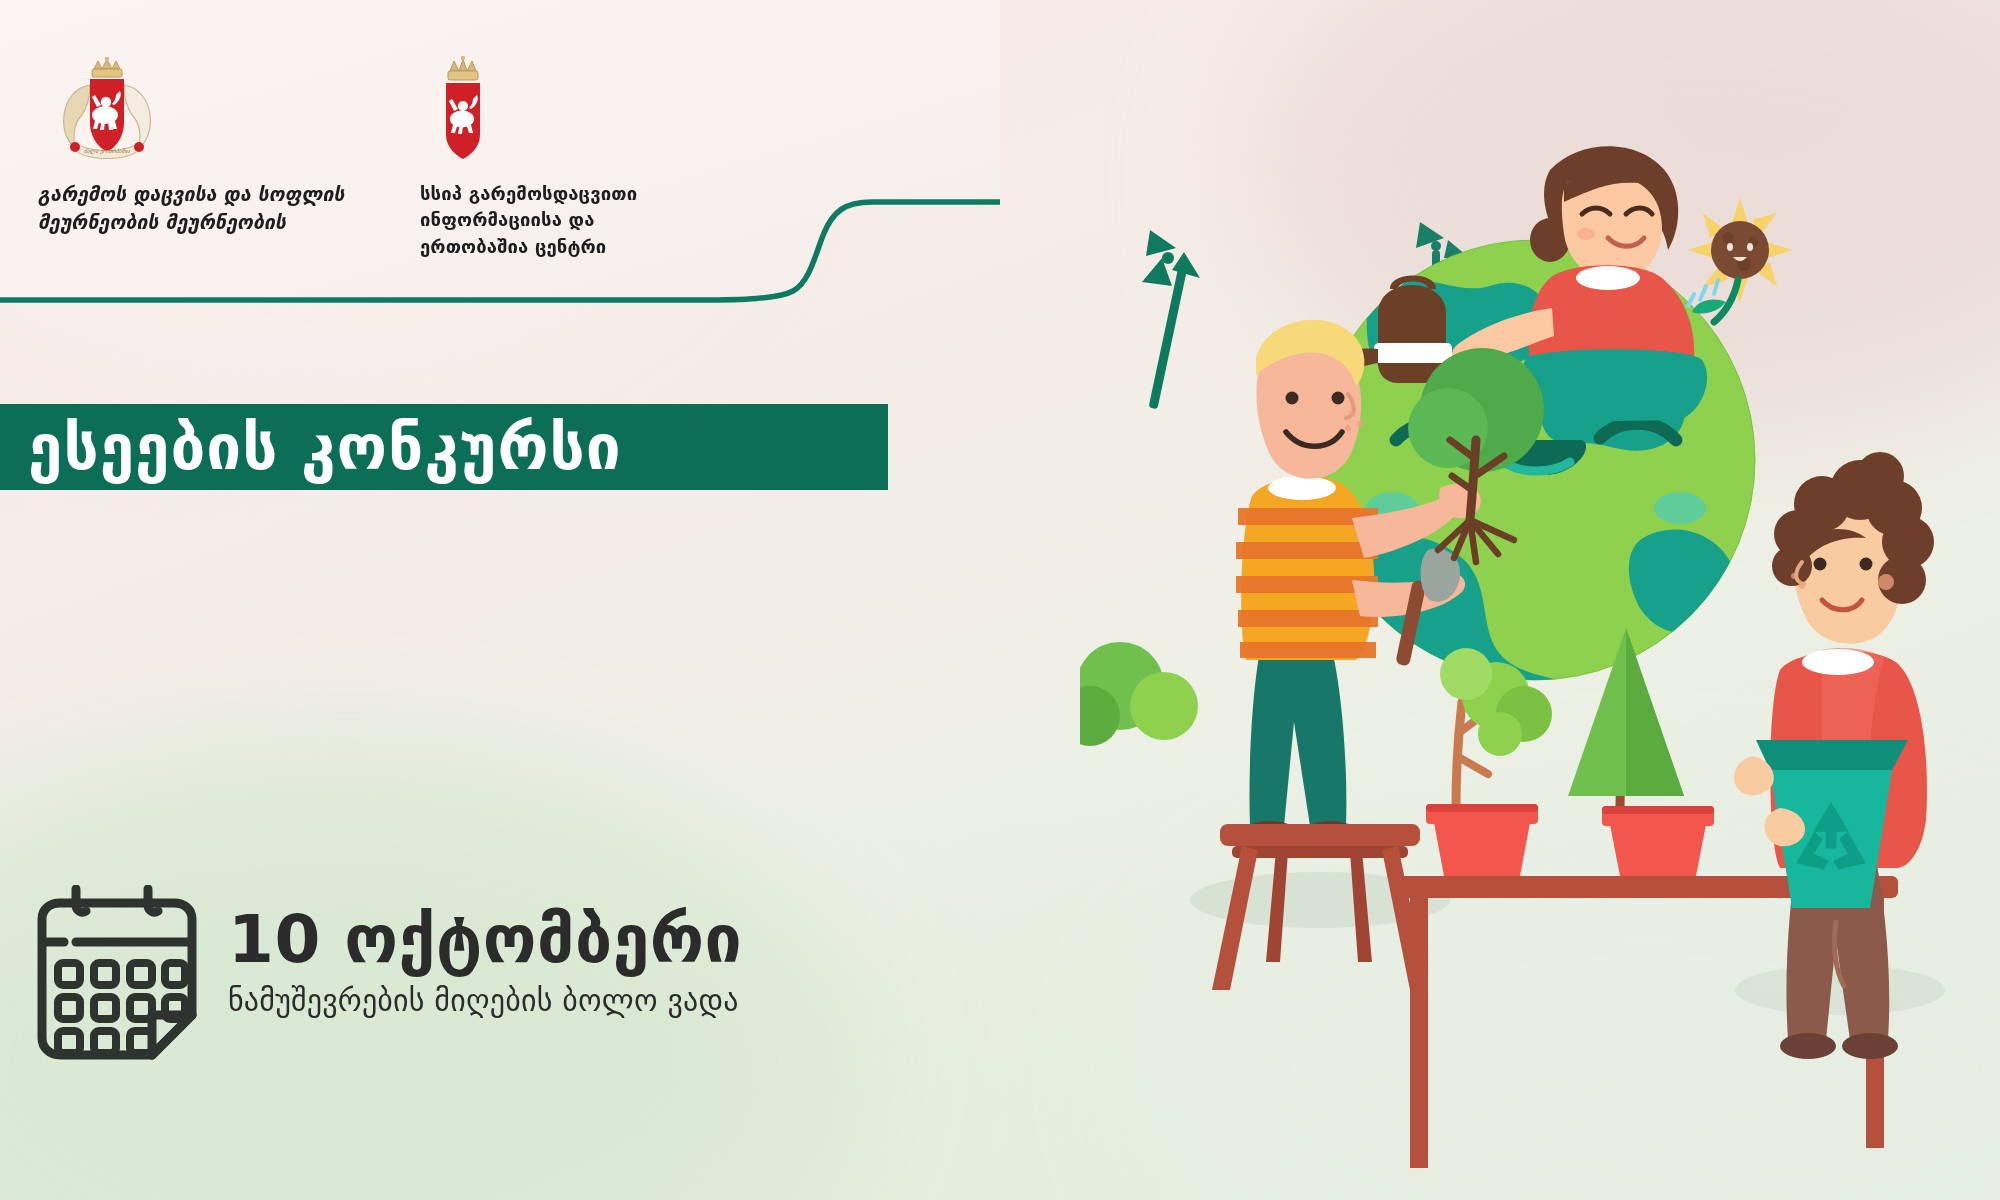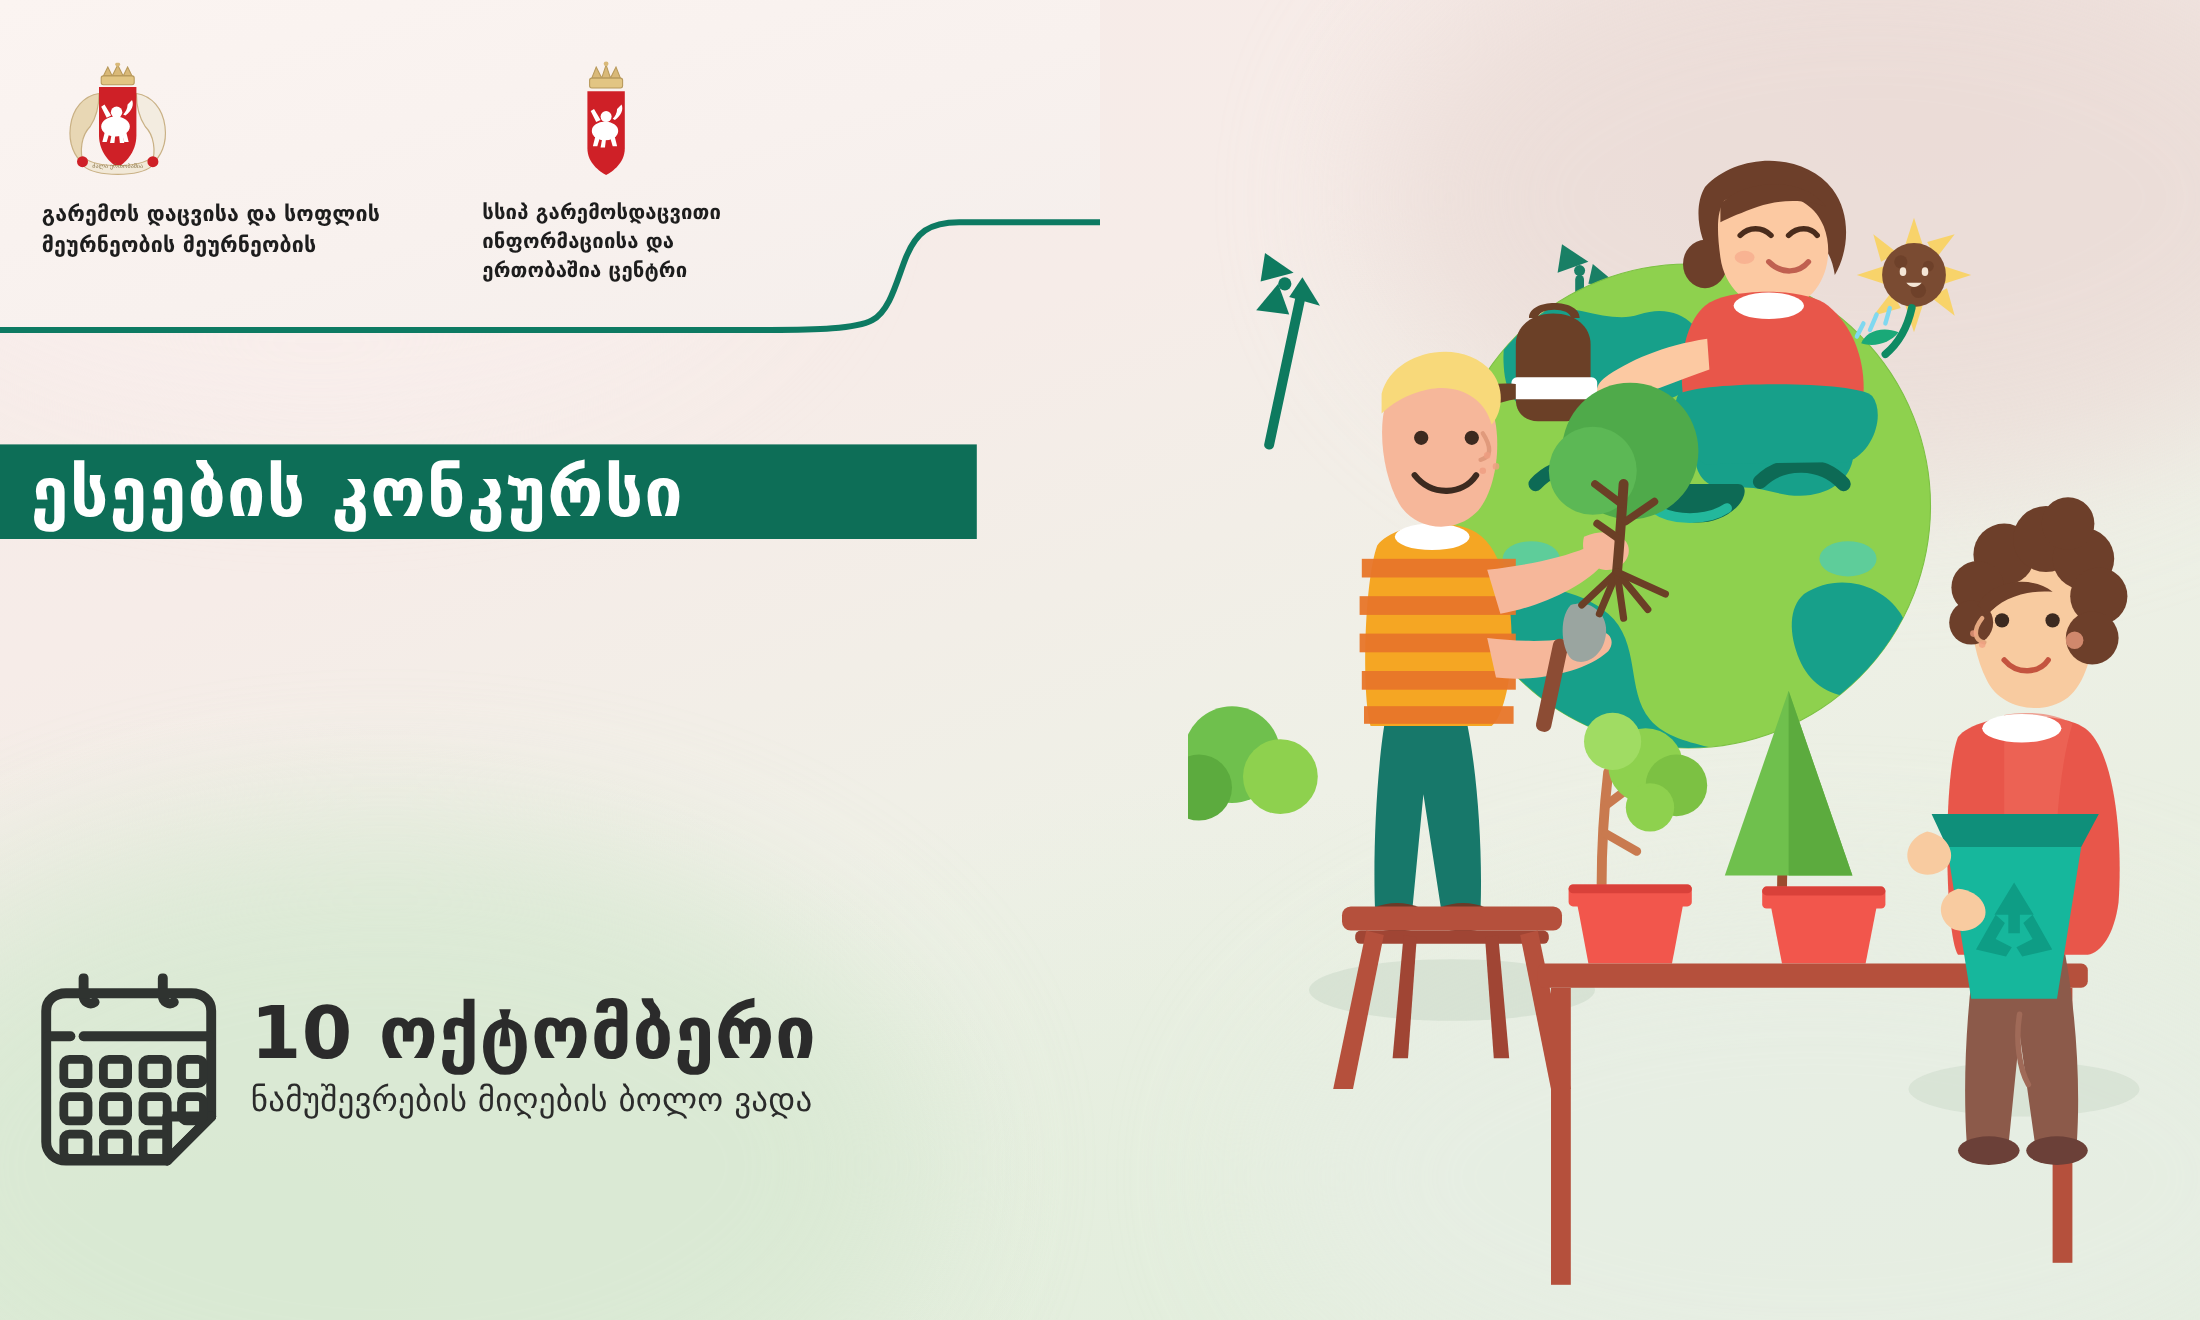--- a/index.html
+++ b/index.html
@@ -29,22 +29,22 @@
 
   
   .header-panel {
     position:absolute; left:0; top:0; width:1000px; height:360px;
   }
   .header-panel svg { display:block; }
 
   
   .logos { position:absolute; left:0; top:55px; width:900px; display:flex; gap:0; }
   .logo-block { display:flex; flex-direction:column; }
-  .logo-a { margin-left:38px; width:320px; }
-  .logo-b { margin-left:24px; width:330px;align-items:center; }
+  .logo-a { margin-left:38px; width:320px;font-style:italic; }
+  .logo-b { margin-left:62px; width:330px; }
   .crest-wrap { height:110px; display:flex; align-items:flex-end; }
   .crest-a { margin-left:4px; }
   .crest-b { margin-left:8px; }
   .logo-text {
     margin-top:16px;
     font-family:"DejaVu Sans","Liberation Sans",sans-serif;
     font-size:19.5px; font-weight:700; line-height:1.42; color:#1d1d1d;
     letter-spacing:.1px;
   }
   .logo-b .logo-text { font-size:18.5px; }

